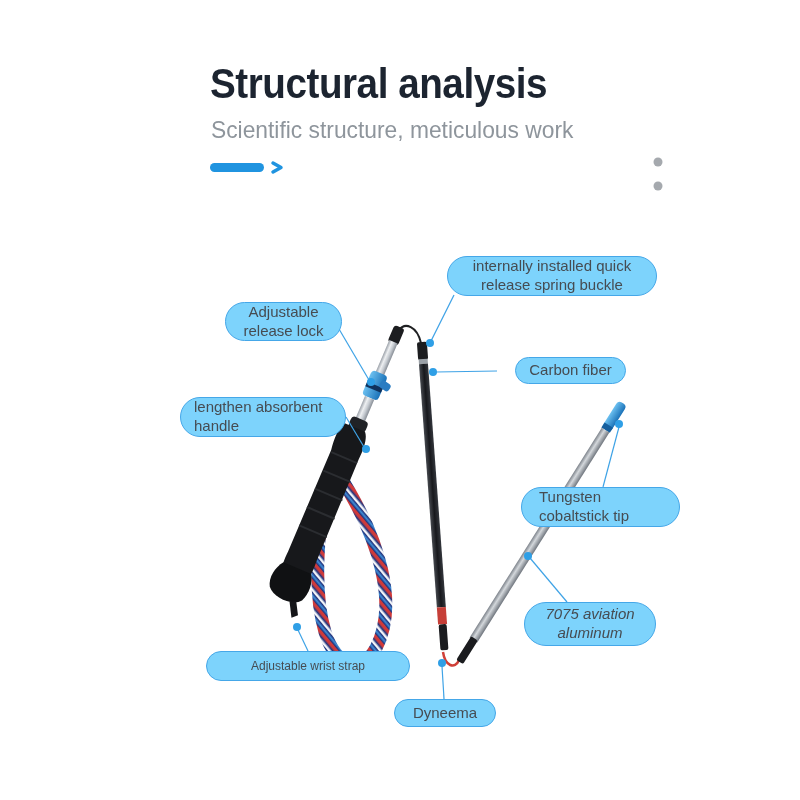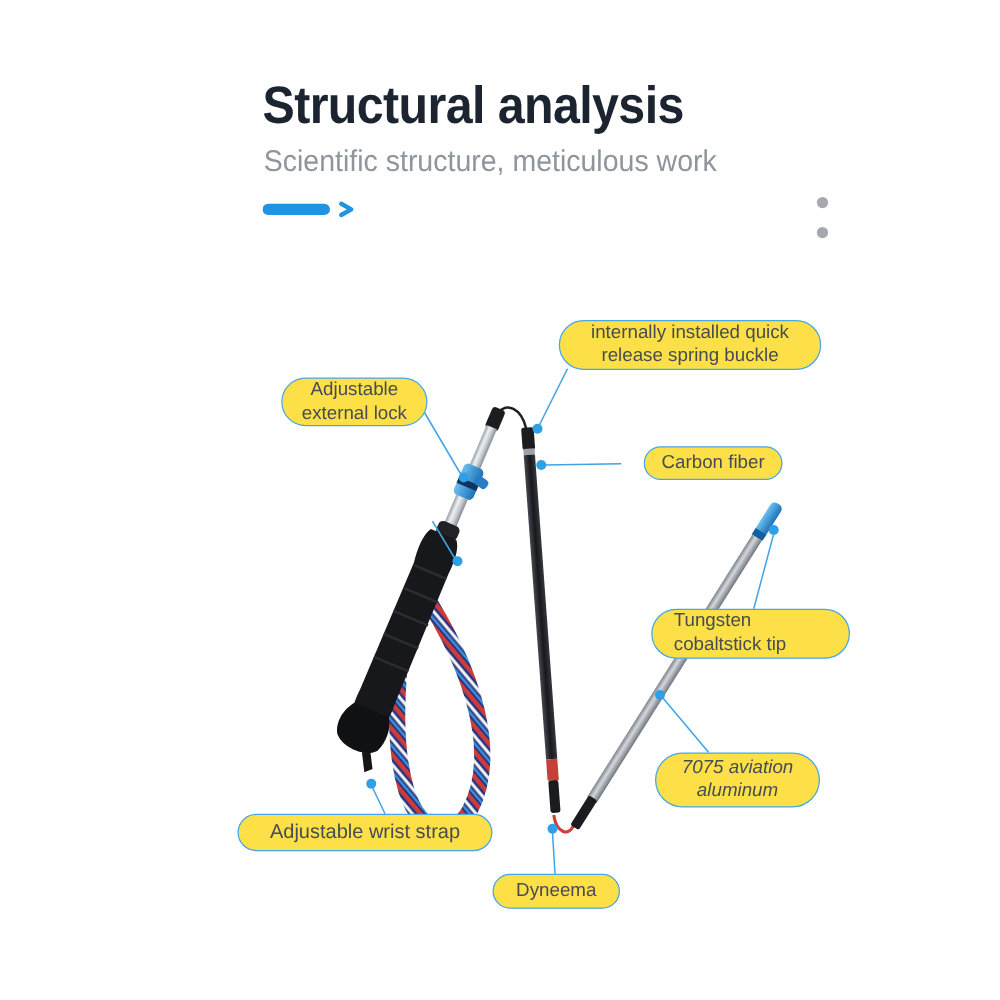--- a/index.html
+++ b/index.html
@@ -35,33 +35,33 @@
 
   .art { position:absolute; left:0; top:0; }
 
   .callout {
     position:absolute;
     display:flex; align-items:center; justify-content:center;
     text-align:center;
     white-space:pre-line;
     border:1.5px solid var(--callout-border,#45a7e8);
     border-radius:24px;
-    background:#fde047;
+    background:#7dd3fc;
     color:var(--callout-text,#464c52);
     font-size:15px; line-height:1.25;
   }
   .ta-left { justify-content:flex-start; text-align:left; }
 
   .c-quick    { left:417px; top:256px; width:210px; height:40px; }
   .c-lock     { left:195px; top:302px; width:117px; height:39px; }
   .c-carbon   { left:485px; top:357px; width:111px; height:27px; }
   .c-handle   { left:150px; top:397px; width:166px; height:40px; padding-left:13px; }
   .c-tungsten { left:491px; top:487px; width:159px; height:40px; padding-left:17px; }
   .c-aluminum { left:494px; top:602px; width:132px; height:44px;font-style:italic; }
-  .c-strap    { left:160px; top:651px; width:204px; height:30px; font-size:16px; }
+  .c-strap    { left:176px; top:651px; width:204px; height:30px; font-size:12px; }
   .c-dyneema  { left:364px; top:699px; width:102px; height:28px;text-align:center; }
 </style>
 </head>
 <body>
 
 <div class="stage">
 
   <h1 class="title">Structural analysis</h1>
   <div class="subtitle">Scientific structure, meticulous work</div>
 
@@ -161,22 +161,24 @@
       <circle cx="589" cy="424" r="4"></circle>
       <circle cx="498" cy="556" r="4"></circle>
       <circle cx="267" cy="627" r="4"></circle>
       <circle cx="412" cy="663" r="4"></circle>
     </g>
   </svg>
 
   <div class="callout c-quick">internally installed quick
 release spring buckle</div>
   <div class="callout c-lock">Adjustable
-external lock</div>
+release lock</div>
   <div class="callout c-carbon">Carbon fiber</div>
+  <div class="callout c-handle ta-left">lengthen absorbent
+handle</div>
   <div class="callout c-tungsten ta-left">Tungsten
 cobaltstick tip</div>
   <div class="callout c-aluminum">7075 aviation
 aluminum</div>
   <div class="callout c-strap">Adjustable wrist strap</div>
   <div class="callout c-dyneema">Dyneema</div>
 
 </div>
 
 </body></html>

